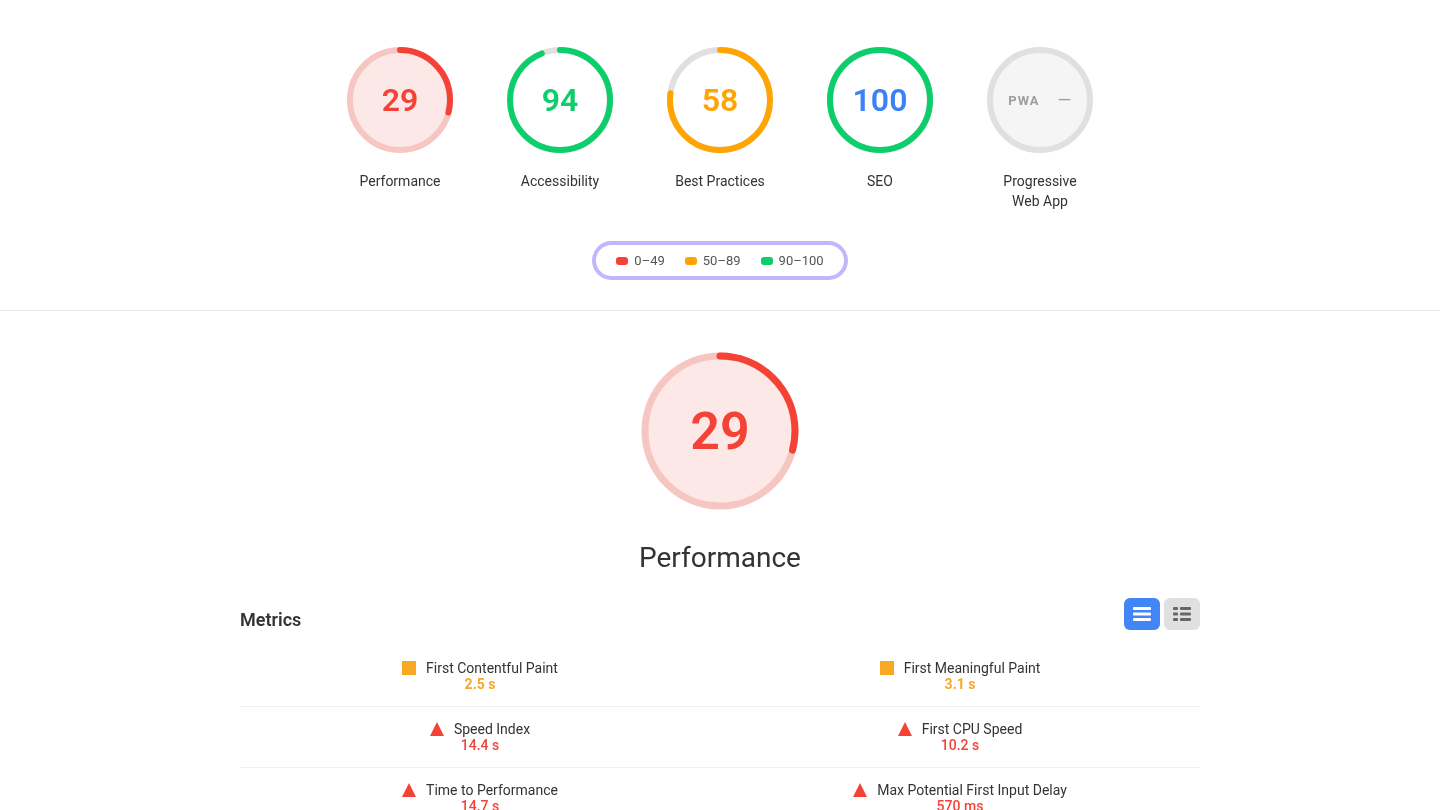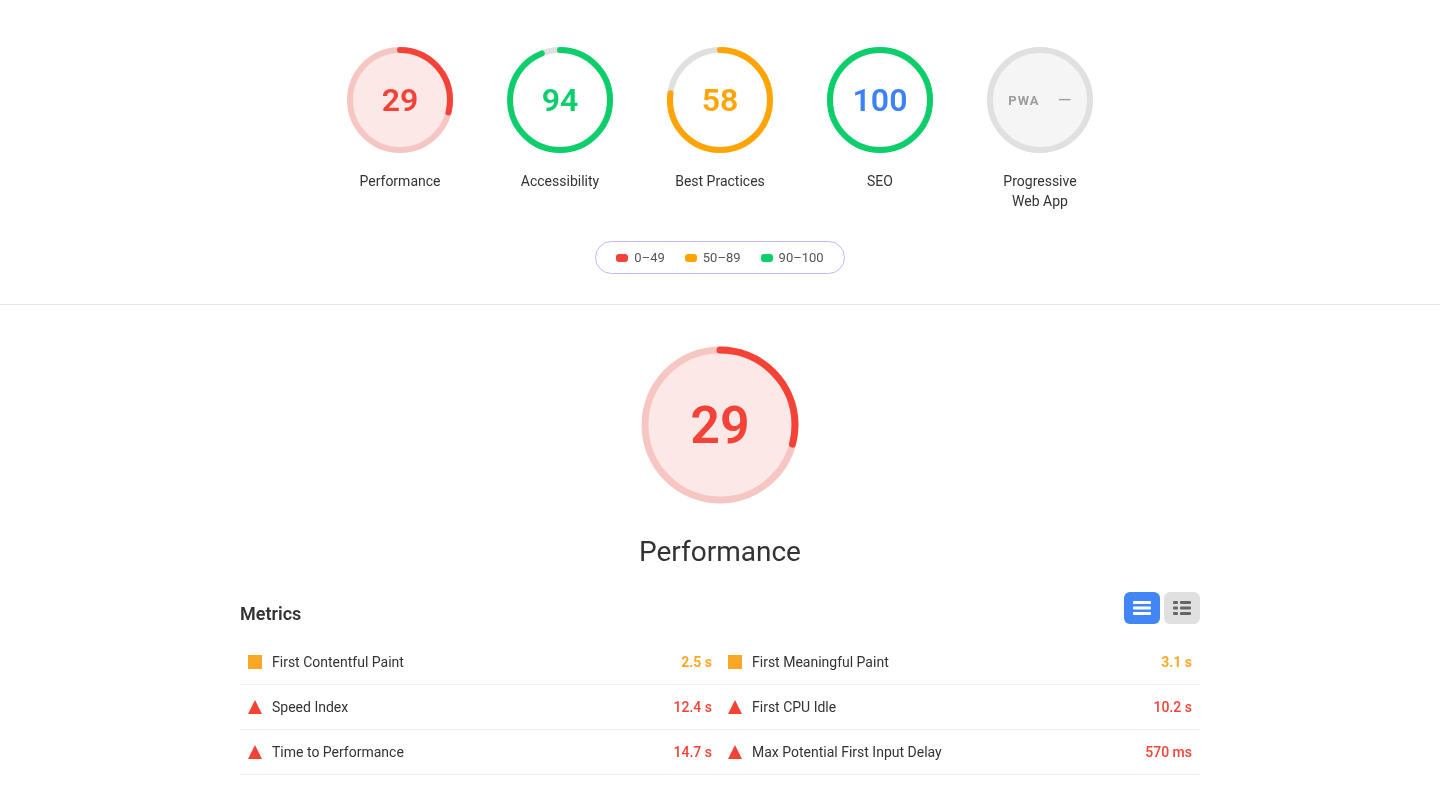--- a/index.html
+++ b/index.html
@@ -52,21 +52,21 @@
       font-size: 14px;
       color: #333;
       text-align: center;
       line-height: 1.4;
     }
 
     .legend {
       display: flex;
       align-items: center;
       gap: 20px;
-      border: 1px solid #c4b5fd;
+      border: 4px solid #c4b5fd;
       border-radius: 20px;
       padding: 8px 20px;
       font-size: 13px;
       color: #555;
       text-align: right;
     }
 
     .legend-item {
       display: flex;
       align-items: center;
@@ -164,20 +164,21 @@
       grid-template-columns: 1fr 1fr;
       gap: 0;
     }
 
     .metric-row {
       display: flex;
       align-items: center;
       justify-content: space-between;
       padding: 14px 8px;
       border-bottom: 1px solid #f0f0f0;
+      flex-direction: column;
     }
 
     .metric-left {
       display: flex;
       align-items: center;
       gap: 10px;
     }
 
     .metric-icon-orange {
       width: 14px;
@@ -347,27 +348,27 @@
           <span class="metric-name">First Meaningful Paint</span>
         </div>
         <span class="metric-value-orange">3.1 s</span>
       </div>
 
       <div class="metric-row">
         <div class="metric-left">
           <div class="metric-icon-red"></div>
           <span class="metric-name">Speed Index</span>
         </div>
-        <span class="metric-value-red">12.4 s</span>
+        <span class="metric-value-red">14.4 s</span>
       </div>
 
       <div class="metric-row">
         <div class="metric-left">
           <div class="metric-icon-red"></div>
-          <span class="metric-name">First CPU Idle</span>
+          <span class="metric-name">First CPU Speed</span>
         </div>
         <span class="metric-value-red">10.2 s</span>
       </div>
 
       <div class="metric-row">
         <div class="metric-left">
           <div class="metric-icon-red"></div>
           <span class="metric-name">Time to Performance</span>
         </div>
         <span class="metric-value-red">14.7 s</span>

